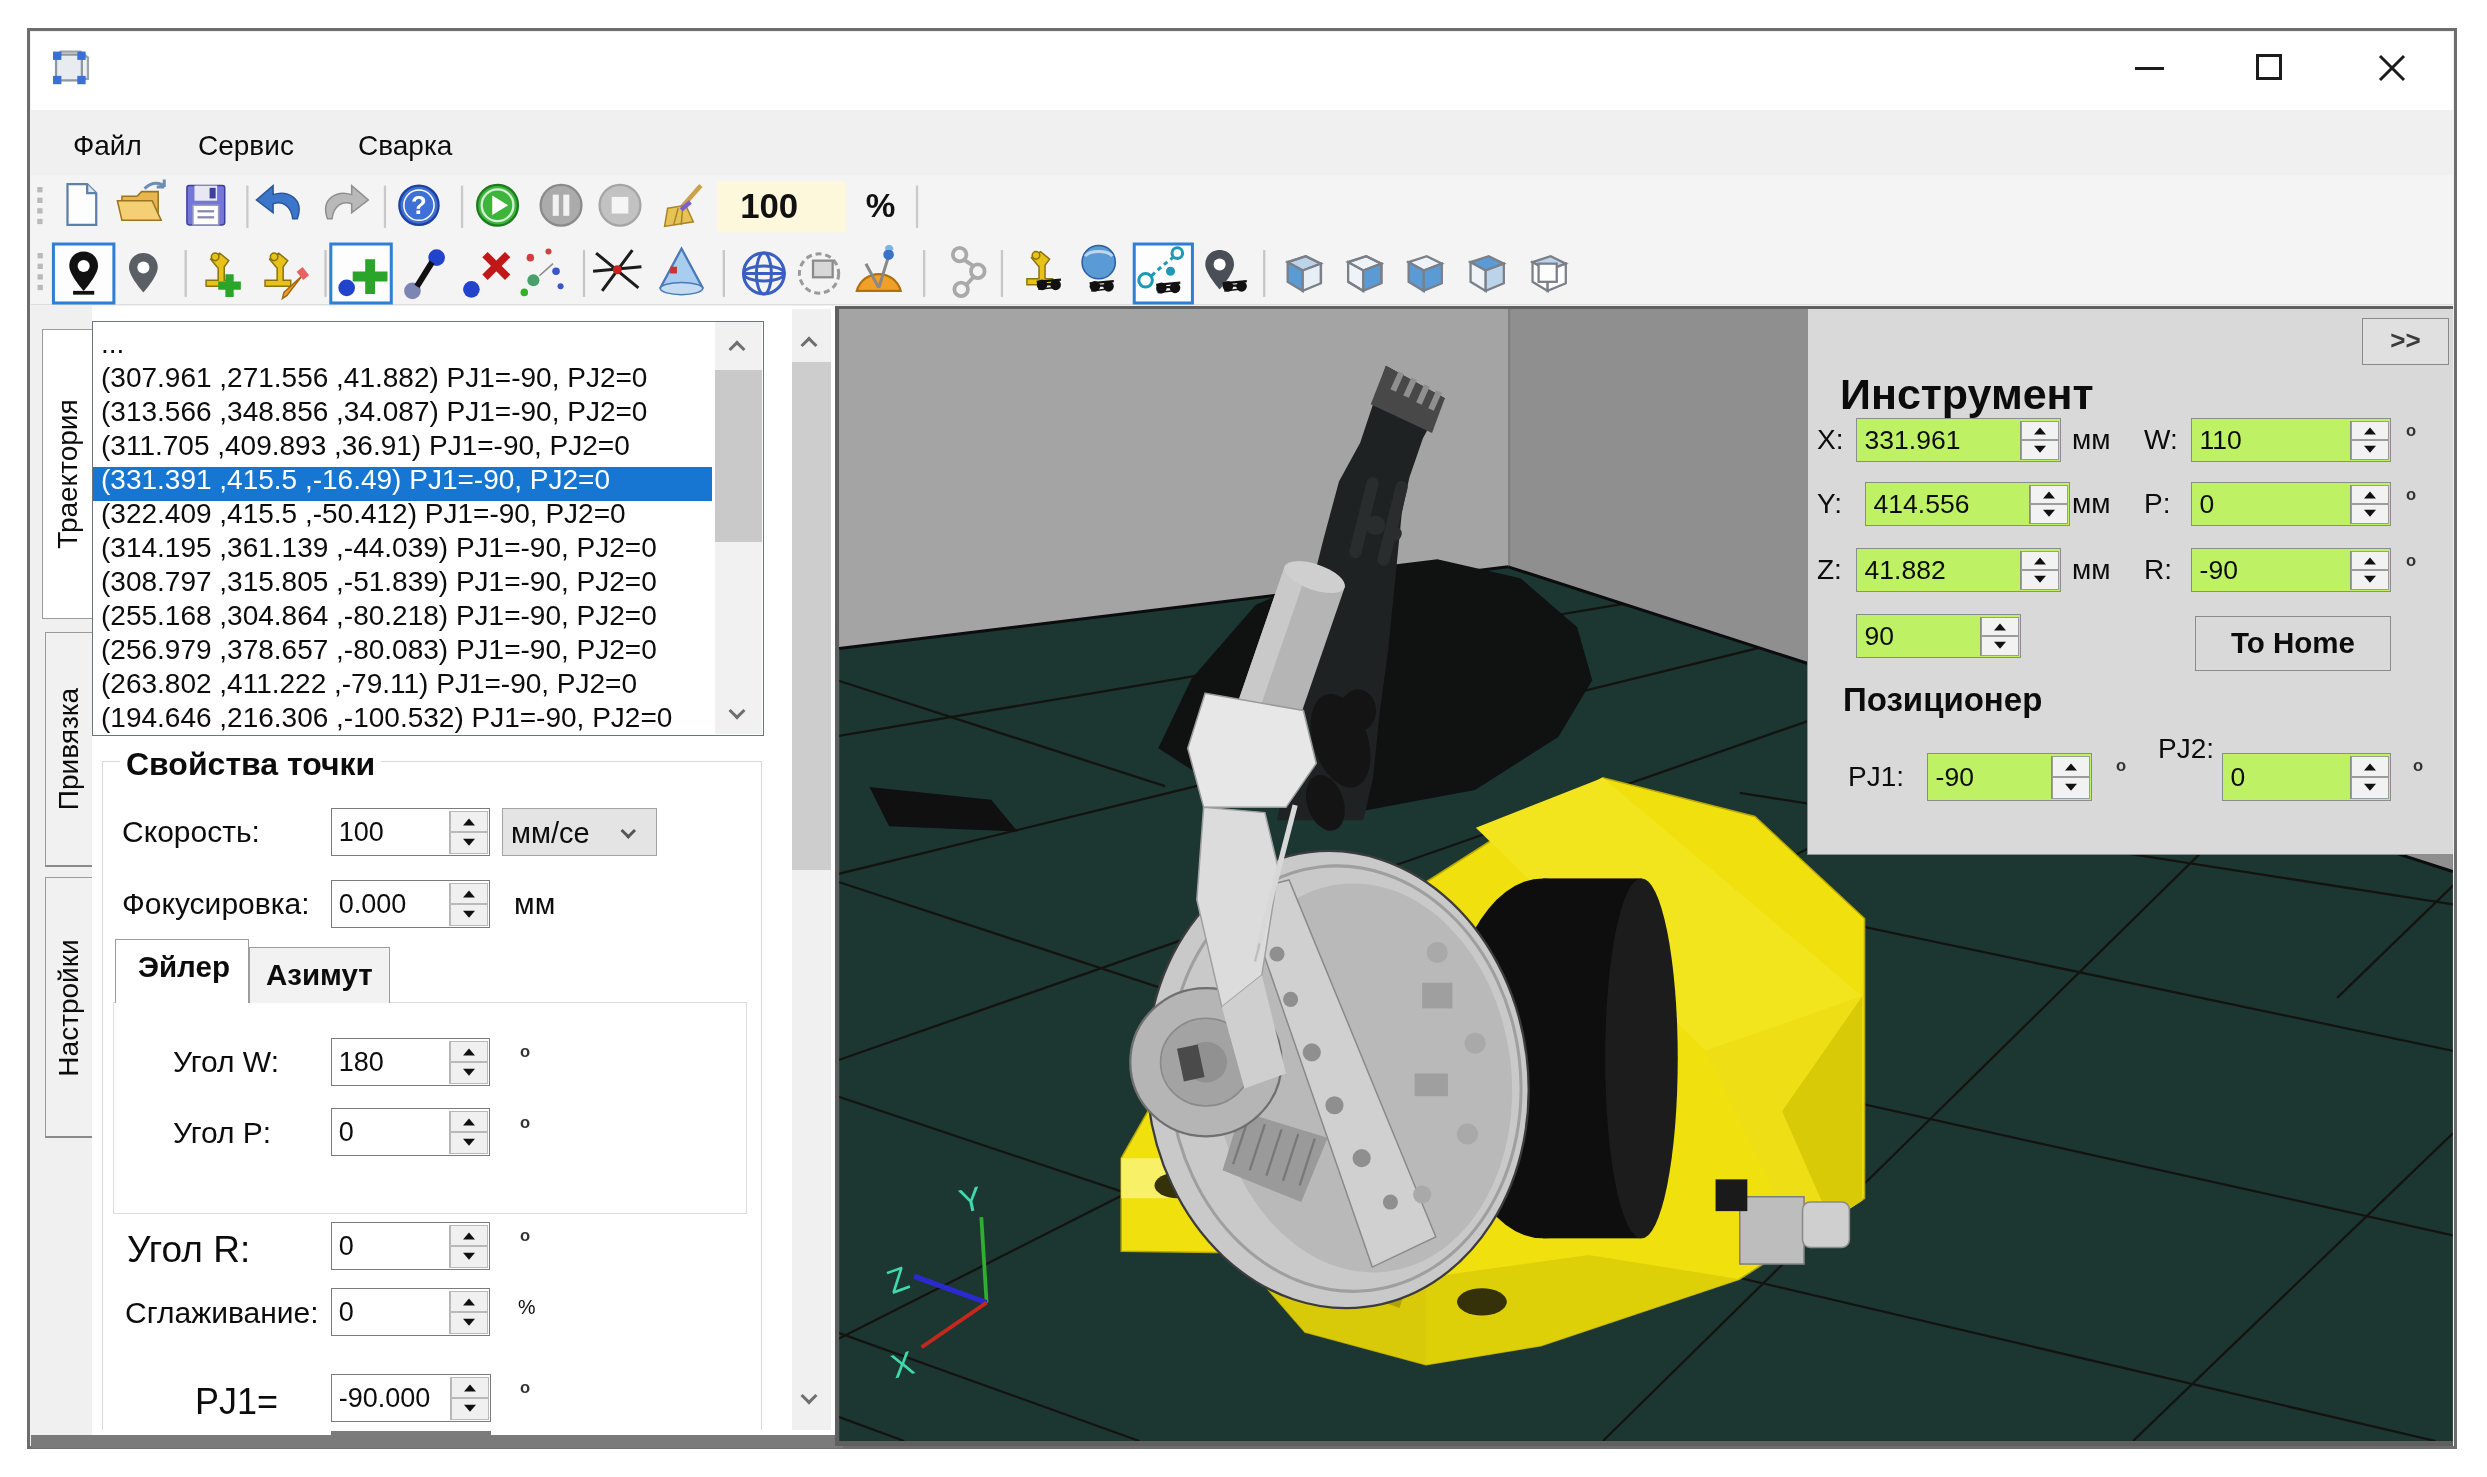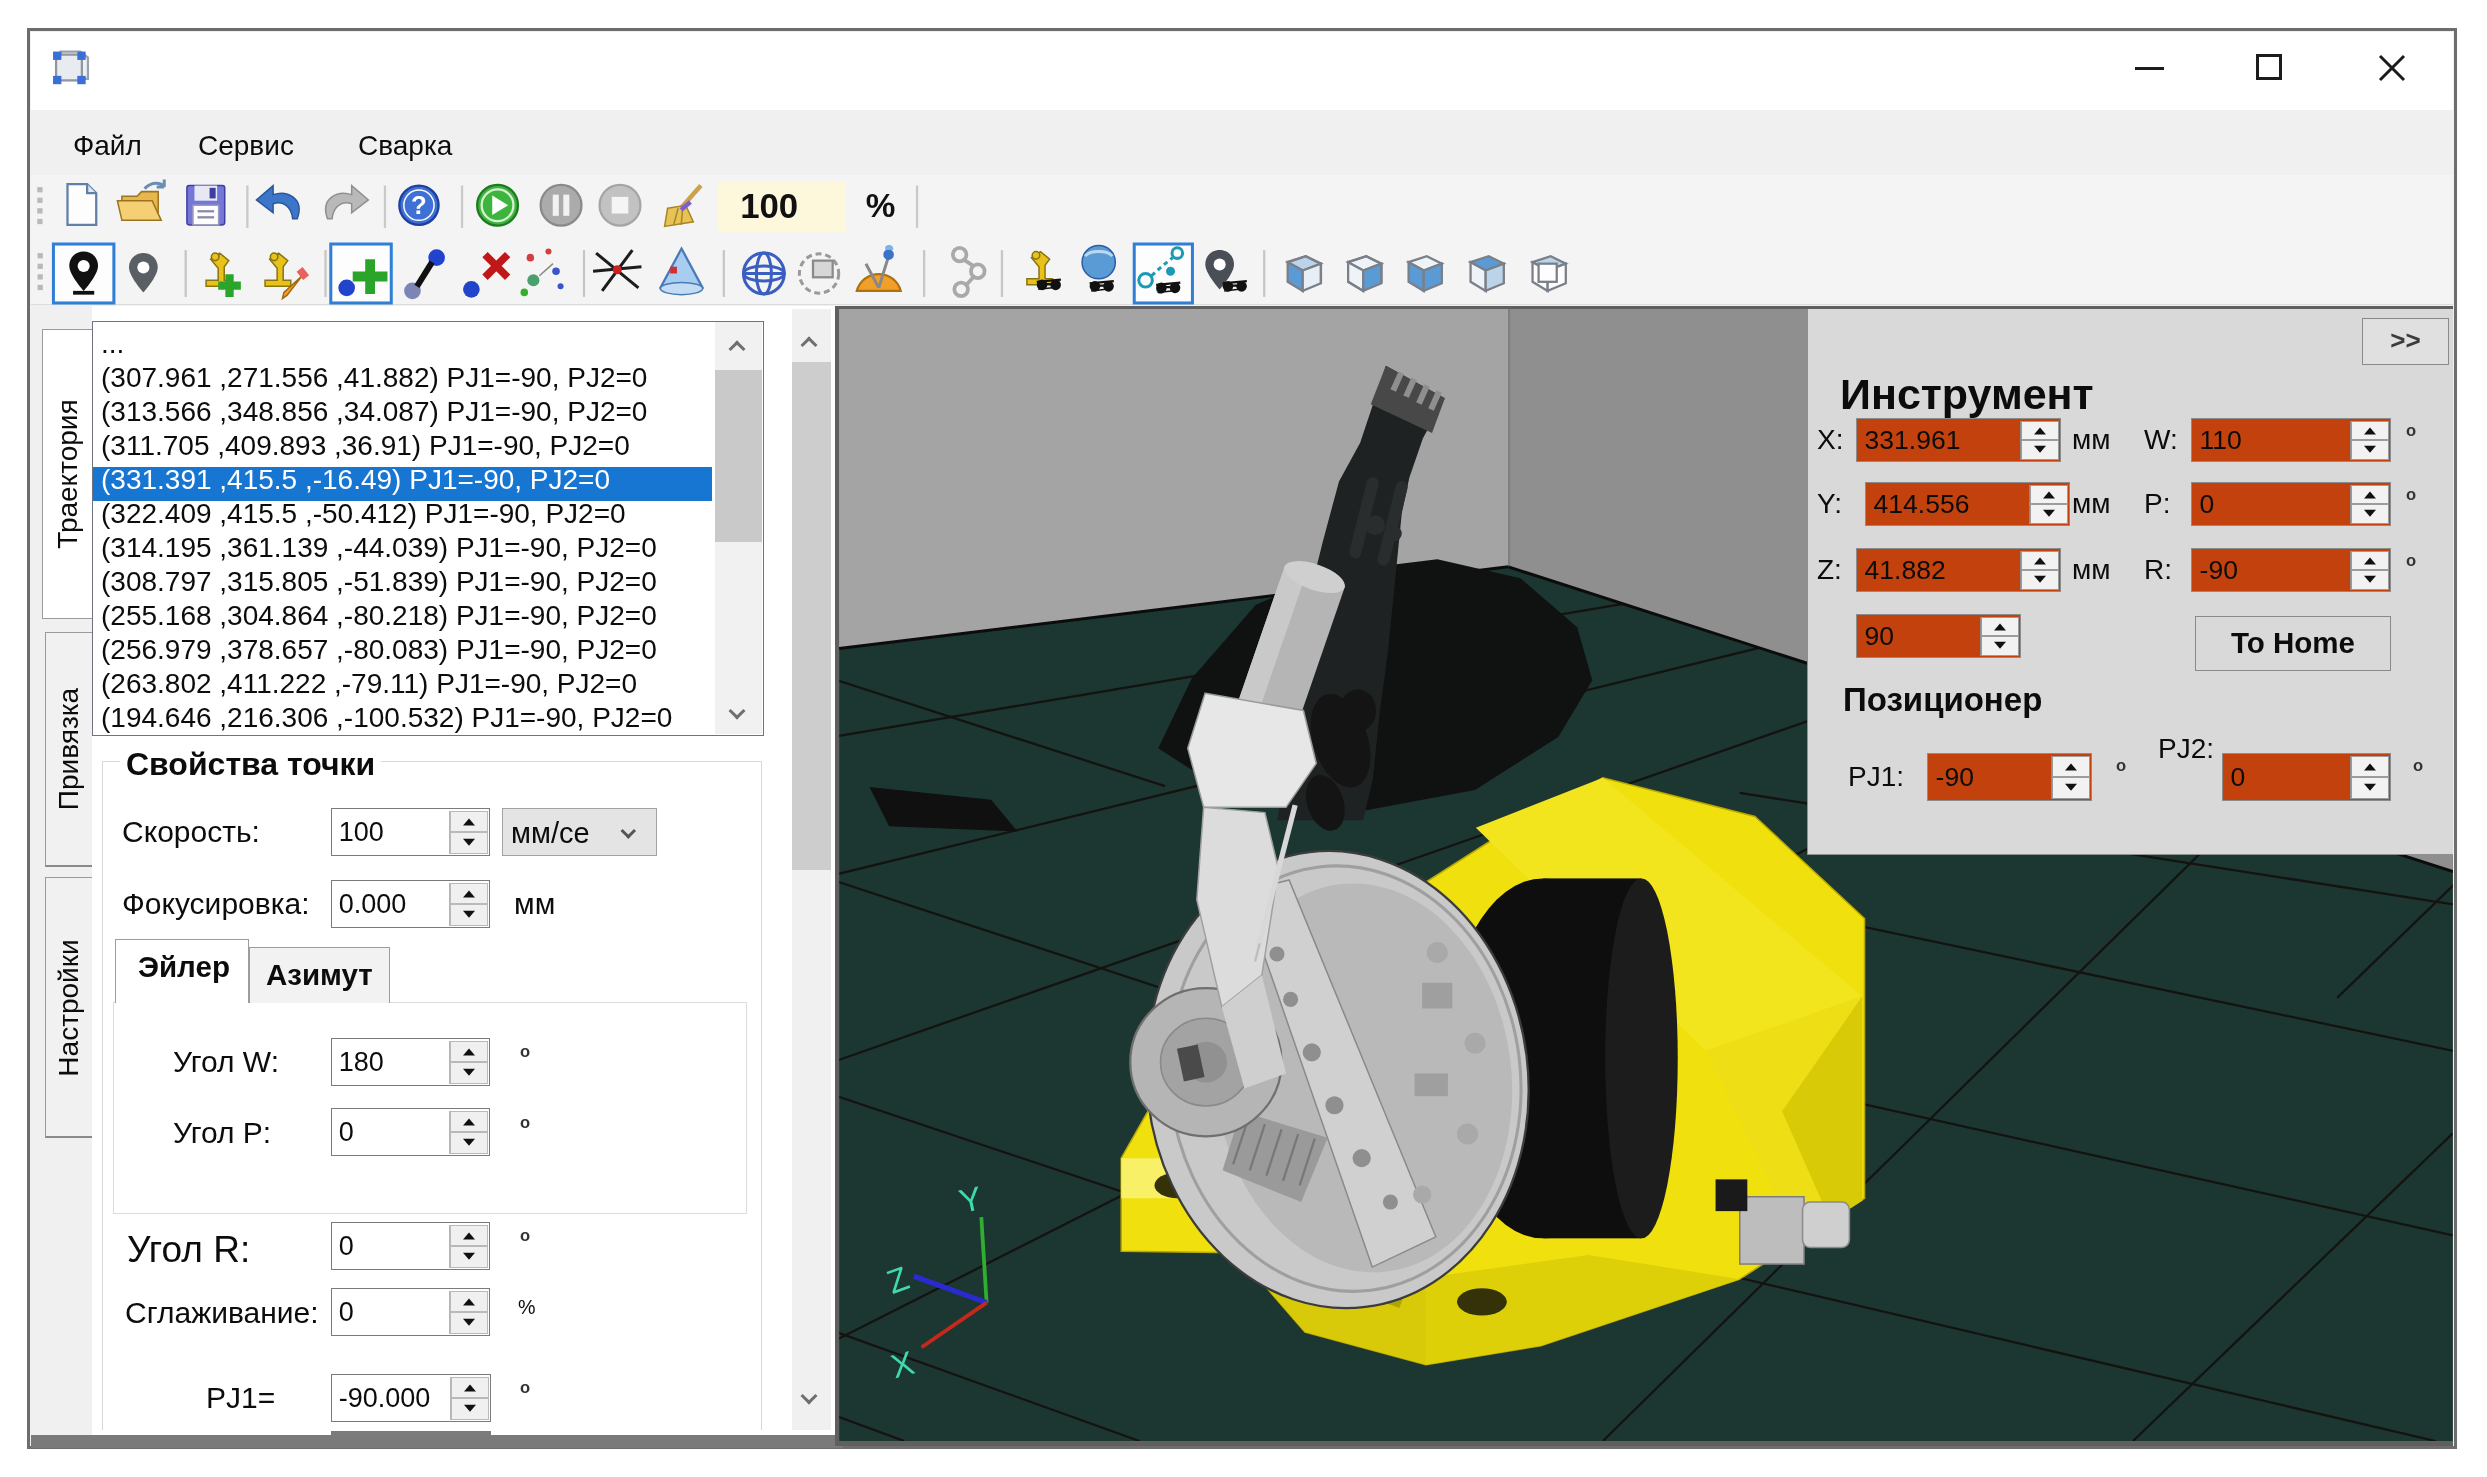--- a/index.html
+++ b/index.html
@@ -7,21 +7,21 @@
 #page{position:relative;width:2487px;height:1477px;overflow:hidden;background:#fff;}
 .abs{position:absolute;}
 .lbl{position:absolute;font-size:28px;color:#0c0c0c;white-space:nowrap;}
 .spin{position:absolute;background:#fff;border:1.5px solid #7b7b7b;}
 .spin .val{position:absolute;left:6.8px;top:50%;transform:translateY(-50%);font-size:27px;color:#0c0c0c;}
 .ud{position:absolute;right:1.5px;top:1.5px;bottom:1.5px;width:39px;border-left:1.5px solid #b5b5b5;}
 .ud .u,.ud .d{position:absolute;left:0;right:0;height:50%;background:#f0f0f0;border:0.8px solid #b9b9b9;}
 .ud .u{top:0;} .ud .d{bottom:0;}
 .tri-u{position:absolute;left:50%;top:50%;transform:translate(-50%,-35%);width:0;height:0;border-left:6.8px solid transparent;border-right:6.8px solid transparent;border-bottom:7.6px solid #111;}
 .tri-d{position:absolute;left:50%;top:50%;transform:translate(-50%,-60%);width:0;height:0;border-left:6.8px solid transparent;border-right:6.8px solid transparent;border-top:7.6px solid #111;}
-.yspin{position:absolute;background:#c2410c;border:1.5px solid #8c8c8c;}
+.yspin{position:absolute;background:#bef264;border:1.5px solid #8c8c8c;}
 .yspin .val{position:absolute;left:7.6px;top:50%;transform:translateY(-50%);font-size:26.5px;color:#0c0c0c;}
 .yspin .ud{border-left:1.5px solid #8c8c8c;}
 .yspin .ud .u,.yspin .ud .d{background:#f2f2f2;border:0.8px solid #9c9c9c;}
 .chev{position:absolute;width:12px;height:12px;border-left:3.8px solid #6f6f6f;border-top:3.8px solid #6f6f6f;}
 .deg{position:absolute;font-size:16.6px;font-weight:bold;color:#333;}
 </style></head>
 <body>
 <div id="page">
 
 <div class="abs" style="left:27px;top:28px;width:2430px;height:1421px;border:3.8px solid #6d6d6d;background:#f0f0f0;"></div>
@@ -363,21 +363,21 @@
       <span class="ud">
         <span class="u">
           <i class="tri-u"></i>
         </span>
         <span class="d">
           <i class="tri-d"></i>
         </span>
       </span>
     </div>
 <div class="lbl" style="left:518px;top:1296px;font-size:19.7px;">%</div>
-<div class="lbl" style="left:206px;top:1381px;font-size:30px;">PJ1=</div>
+<div class="lbl" style="left:195px;top:1381px;font-size:36px;">PJ1=</div>
 <div class="spin" style="left:331px;top:1374px;width:160px;height:48px;">
       <span class="val">-90.000</span>
       <span class="ud">
         <span class="u">
           <i class="tri-u"></i>
         </span>
         <span class="d">
           <i class="tri-d"></i>
         </span>
       </span>

